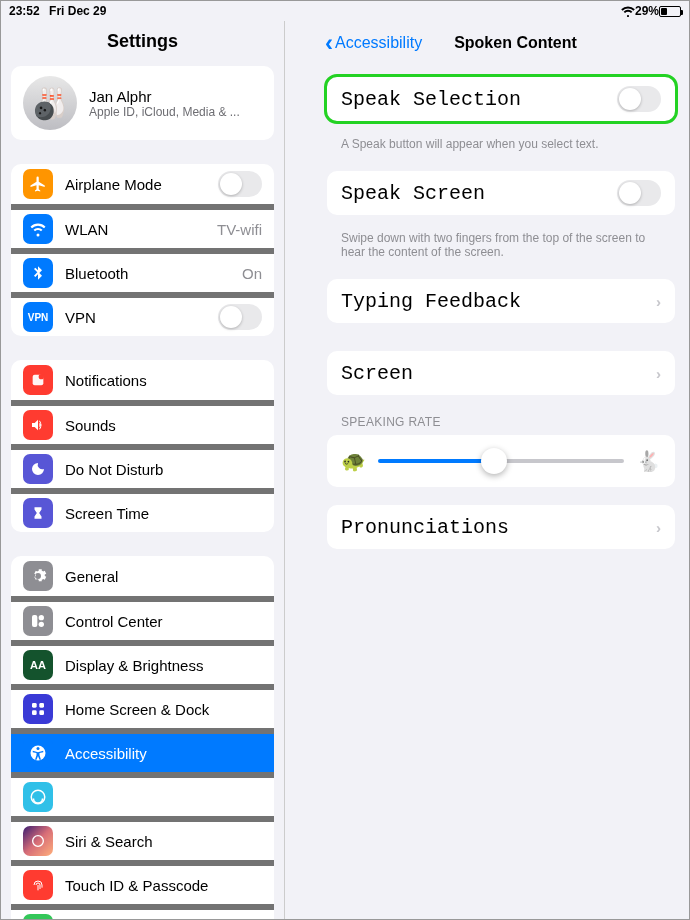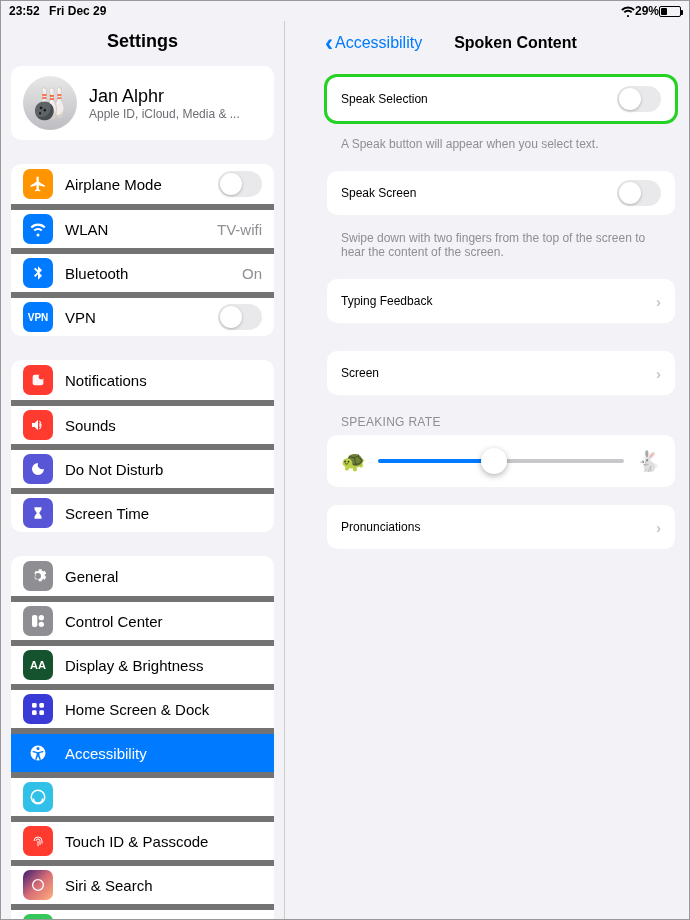--- a/index.html
+++ b/index.html
@@ -13,36 +13,36 @@
 .group { background: #fff; border-radius: 10px; margin-bottom: 24px; overflow: hidden; }
 .row { display: flex; align-items: center; min-height: 40px; padding: 4px 12px 4px 12px; border-top: 6px solid #737373; position: relative; gap: 12px; }
 .row:first-child { border-top: none; }
 .row .label { flex: 1; font-size: 15px; color: #000; }
 .row .value { font-size: 15px; color: #8e8e93; }
 .row.selected { background: #007aff; }
 .row.selected .label { color: #fff; }
 .icon { width: 30px; height: 30px; border-radius: 7px; display: flex; align-items: center; justify-content: center; flex-shrink: 0; }
 .profile-row { padding: 10px 12px; display: flex; align-items: center; gap: 12px; }
 .avatar { width: 54px; height: 54px; border-radius: 50%; background: linear-gradient(#e8e8e8,#bdbdc2); flex-shrink: 0; display:flex; align-items:center; justify-content:center; font-size:30px; }
-.profile-name { font-size: 18px; font-weight: 400; }
+.profile-name { font-size: 15px; font-weight: 400; }
 .profile-sub { font-size: 12px; color: #6d6d72; }
 .toggle { width: 44px; height: 26px; background: #e9e9eb; border-radius: 13px; position: relative; }
 .toggle::after { content: ""; width: 22px; height: 22px; background: #fff; border-radius: 50%; position: absolute; top: 2px; left: 2px; box-shadow: 0 1px 3px rgba(0,0,0,.25); }
 .chev { color: #c7c7cc; font-size: 15px; font-weight: 600; }
 .detail { flex: 1; background: #f2f2f7; display: flex; flex-direction: column; }
 .detail-header { height: 44px; display: flex; align-items: center; padding: 0 12px; }
 .back-btn { display: flex; align-items: center; gap: 2px; color: #007aff; font-size: 16px; }
 .back-btn .back-chev { font-size: 24px; font-weight:600; line-height:0; }
 .detail-title { font-size: 16px; font-weight: 700; margin-left: 32px; }
 .detail-scroll { flex: 1; overflow-y: auto; padding: 12px 14px; }
 .dgroup { background: #fff; border-radius: 10px; margin-bottom: 10px; overflow: hidden; }
 .dgroup.hl { outline: 3px solid #23d223; }
 .drow { display: flex; align-items: center; min-height: 44px; padding: 6px 14px; border-top: 1px solid #e5e5ea; gap: 12px; }
 .drow:first-child { border-top: none; }
-.drow .label { flex: 1; font-size: 12px; }
+.drow .label { flex: 1; font-size: 20px; font-family: Liberation Mono, monospace; }
 .hint { font-size: 12px; color: #8e8e93; padding: 6px 14px 20px; }
 .section-header { font-size: 12px; color: #8e8e93; padding: 10px 14px 6px; letter-spacing: .3px; }
 .slider-row { display: flex; align-items: center; gap: 12px; padding: 14px 14px; background: #fff; border-radius: 10px; }
 .slider { flex: 1; height: 4px; background: linear-gradient(to right, #007aff 0%, #007aff 47%, #c7c7cc 47%, #c7c7cc 100%); border-radius: 2px; position: relative; }
 .slider::after { content: ""; position: absolute; left: 47%; top: 50%; width: 26px; height: 26px; transform: translate(-50%, -50%); background: #fff; border-radius: 50%; box-shadow: 0 2px 6px rgba(0,0,0,.3); }
 .wifi-svg { width: 14px; height: 12px; }
 .battery { display: inline-block; width: 22px; height: 11px; border: 1px solid #000; border-radius: 2px; position: relative; }
 .battery::after { content: ""; position: absolute; right: -3px; top: 3px; width: 2px; height: 5px; background: #000; border-radius: 0 1px 1px 0; }
 .battery-fill { position: absolute; left: 1px; top: 1px; bottom: 1px; width: 29%; background: #000; border-radius: 1px; }
 svg { display: block; }
@@ -201,34 +201,34 @@
         </div>
         <div class="row">
           <div class="icon" style="background:#30c0e8">
               <svg width="18" height="18" viewBox="0 0 24 24">
                 <circle cx="12" cy="12" r="9" fill="none" stroke="#fff" stroke-width="2"></circle>
                 <path d="M6 14a6 6 0 0012 0" fill="none" stroke="#fff" stroke-width="2"></path>
               </svg>
             </div>
         </div>
         <div class="row">
+          <div class="icon" style="background:linear-gradient(135deg,#3a1c71,#d76d77,#ffaf7b)">
+              <svg width="16" height="16" viewBox="0 0 24 24">
+                <circle cx="12" cy="12" r="8" fill="none" stroke="#fff" stroke-width="2"></circle>
+              </svg>
+            </div>
+          <div class="label">Siri &amp; Search</div>
+        </div>
+        <div class="row">
           <div class="icon" style="background:#ff3b30">
               <svg width="16" height="16" viewBox="0 0 24 24">
                 <path fill="none" stroke="#fff" stroke-width="1.5" d="M6 12a6 6 0 0112 0v4M9 12a3 3 0 016 0v6M12 12v8"></path>
               </svg>
             </div>
           <div class="label">Touch ID &amp; Passcode</div>
-        </div>
-        <div class="row">
-          <div class="icon" style="background:linear-gradient(135deg,#3a1c71,#d76d77,#ffaf7b)">
-              <svg width="16" height="16" viewBox="0 0 24 24">
-                <circle cx="12" cy="12" r="8" fill="none" stroke="#fff" stroke-width="2"></circle>
-              </svg>
-            </div>
-          <div class="label">Siri &amp; Search</div>
         </div>
         <div class="row">
           <div class="icon" style="background:#34c759">
               <svg width="18" height="12" viewBox="0 0 24 14">
                 <rect x="1" y="1" width="19" height="12" rx="2" fill="none" stroke="#fff" stroke-width="2"></rect>
                 <rect x="21" y="4" width="2" height="6" fill="#fff"></rect>
                 <rect x="3" y="3" width="15" height="8" fill="#fff"></rect>
               </svg>
             </div>
           <div class="label">Battery</div>

